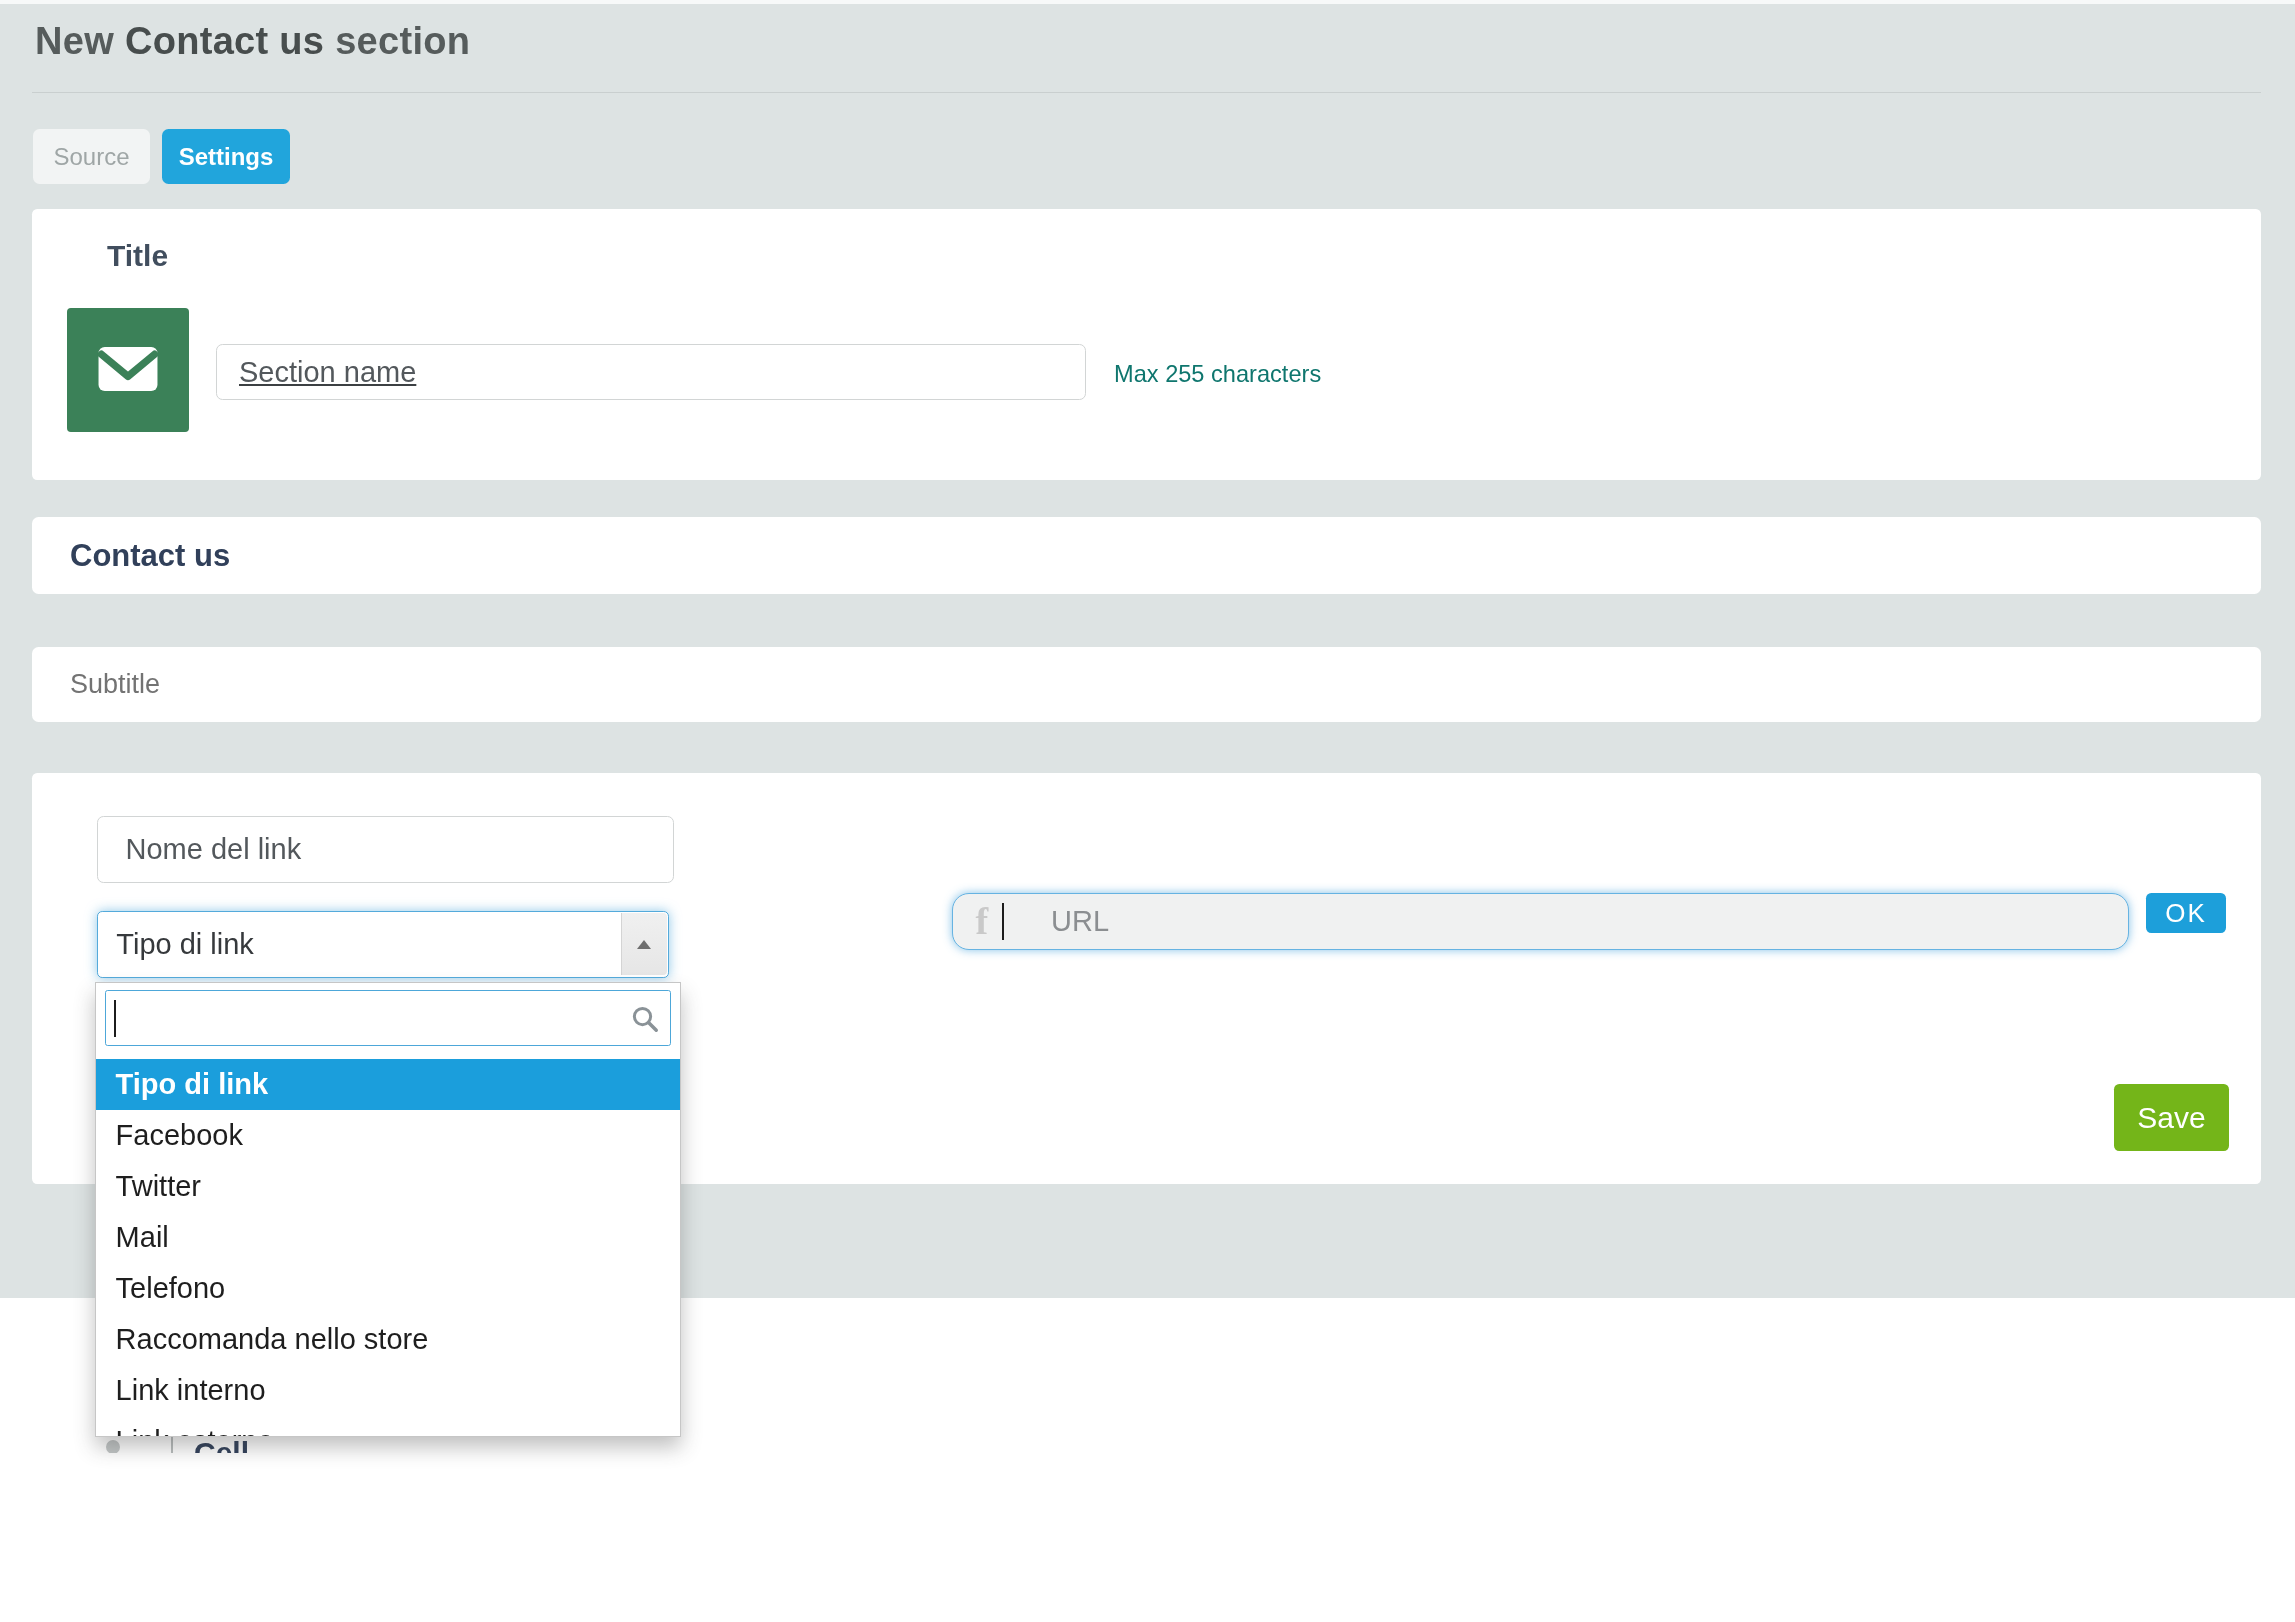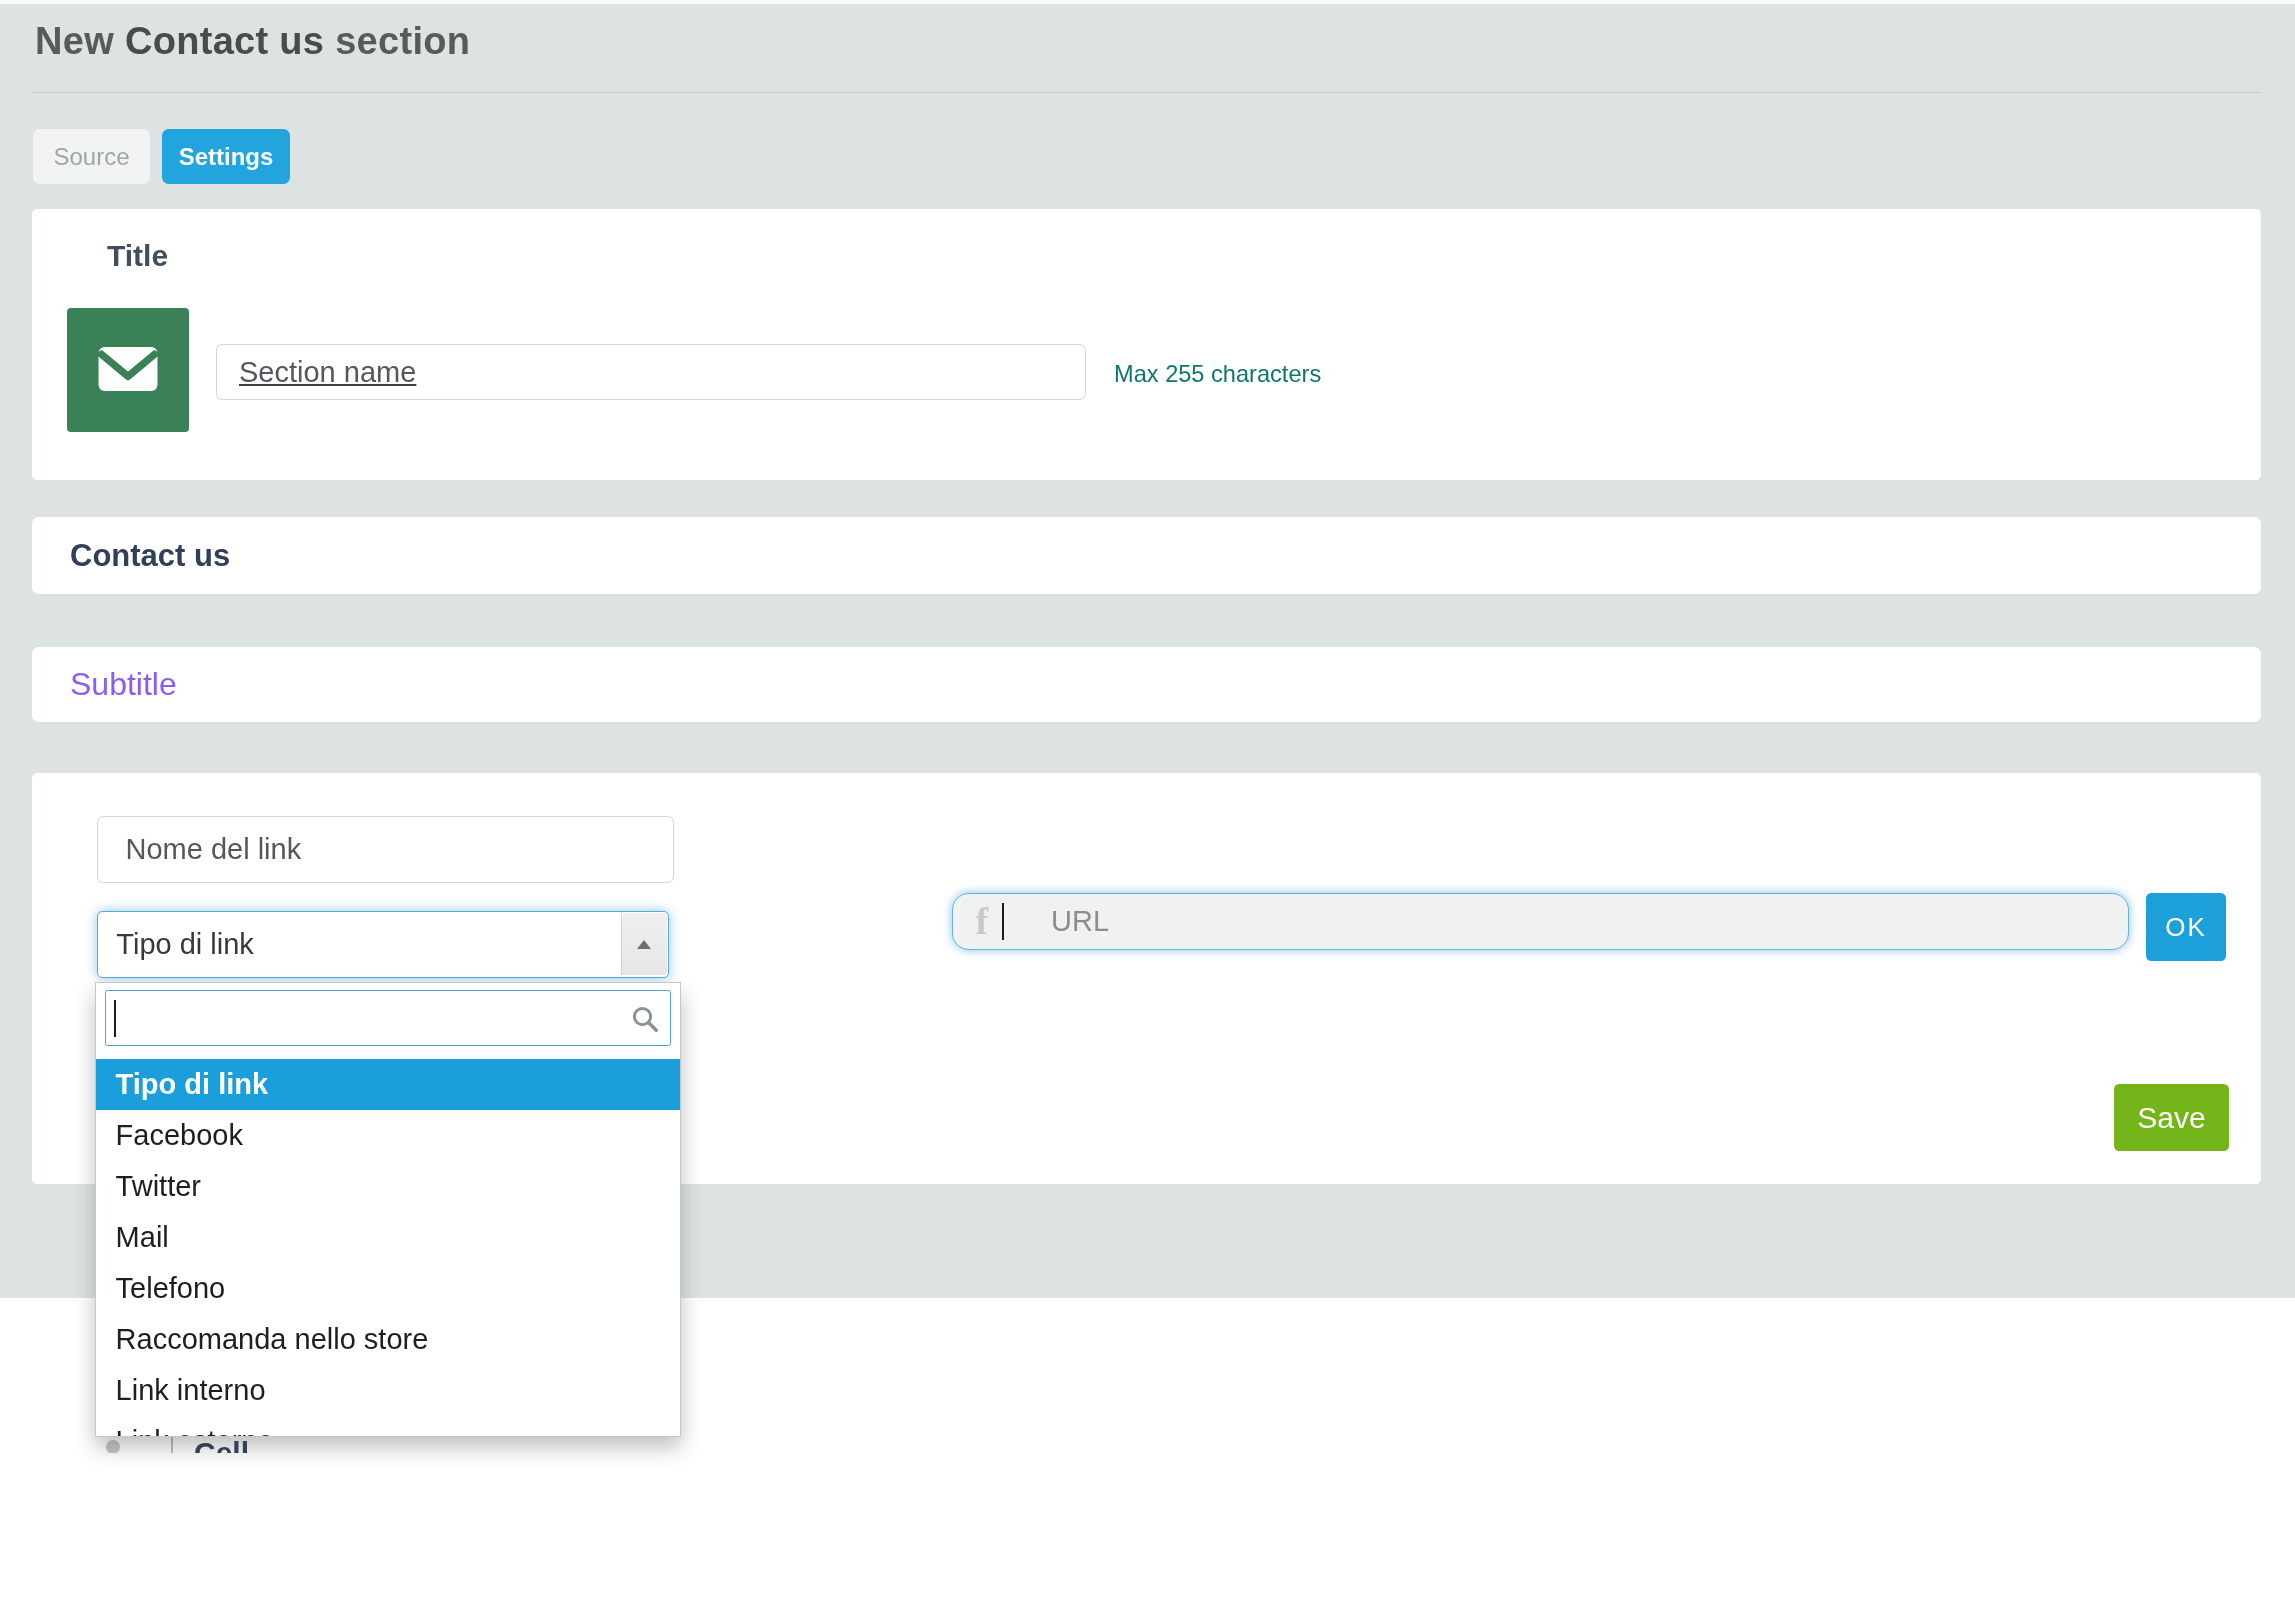--- a/index.html
+++ b/index.html
@@ -25,39 +25,39 @@
   .tile{position:absolute;left:35px;top:99px;width:122px;height:124px;background:var(--tile-green);border-radius:3.9px;display:flex;align-items:center;justify-content:center;}
   .input-base{border:1.3px solid #d2d5d5;border-radius:6.5px;background:#fff;font-family:inherit;font-size:29px;color:#3c4043;outline:none;}
   .input-base::placeholder{color:#53585c;opacity:1;}
   .input-section-name{position:absolute;left:184px;top:135px;width:870px;height:56px;padding:0 22px;text-decoration:underline;}
   .hint{position:absolute;left:1082px;top:152px;font-size:23.6px;color:#0f766e;white-space:nowrap;}
 
   .bar{position:absolute;left:32px;width:2229px;background:#fff;border-radius:6.5px;display:flex;align-items:center;}
   .bar-contact{top:517px;height:77px;}
   .bar-contact span{margin-left:38px;font-size:31px;font-weight:700;color:#31405a;}
   .bar-subtitle{top:647px;height:75px;}
-  .bar-subtitle span{margin-left:38px;font-size:32px;color:#8b5cf6;}
+  .bar-subtitle span{margin-left:38px;font-size:27px;color:#737373;}
 
   .panel-link{top:773px;height:411px;}
   .input-nome{position:absolute;left:65px;top:43px;width:577px;height:67px;padding:0 27.5px;}
 
   .select-box{position:absolute;left:65px;top:138px;width:572px;height:67px;background:#fff;border:1.3px solid var(--select-border);border-radius:5.2px;box-shadow:0 0 11.8px rgba(84,170,219,.65);cursor:pointer;}
   .select-value{position:absolute;left:18.3px;top:0;height:64px;line-height:64px;font-size:29px;color:#36393c;}
   .select-strip{position:absolute;right:1.3px;top:1.3px;width:46px;height:62px;background:linear-gradient(#f0f0f0,#e6e6e6);border-left:0.7px solid #d4d4d4;border-radius:0 3.9px 3.9px 0;display:flex;align-items:center;justify-content:center;}
   .select-arrow{width:0;height:0;border-left:7.2px solid transparent;border-right:7.2px solid transparent;border-bottom:9.8px solid #6e6e6e;}
 
   .url-wrap{position:absolute;left:920px;top:120px;width:1177px;height:57px;}
   .input-url{width:100%;height:100%;background:#f0f1f1;border:1.3px solid var(--url-border);border-radius:17px;box-shadow:0 0 9.2px rgba(102,179,226,.8);font-family:inherit;font-size:29px;color:#6d28d9;padding:0 13px 0 98px;outline:none;}
   .input-url::placeholder{color:#8b8e91;opacity:1;}
   .fb-glyph{position:absolute;left:23.6px;top:9.2px;font-family:"Liberation Serif",serif;font-weight:700;font-size:38px;color:#c9c9c9;line-height:38px;pointer-events:none;}
   .caret{position:absolute;width:2px;background:#1c1c1c;pointer-events:none;}
   .caret-url{left:50px;top:9.8px;height:37px;}
 
   .btn{border:none;border-radius:5.2px;color:#fff;font-family:inherit;cursor:pointer;display:flex;align-items:center;justify-content:center;}
-  .btn-ok{position:absolute;left:2114px;top:120px;width:80px;height:68px;background:var(--ok-blue);font-size:26px;letter-spacing:2px;}
+  .btn-ok{position:absolute;left:2114px;top:120px;width:80px;height:40px;background:var(--ok-blue);font-size:26px;letter-spacing:2px;}
   .btn-save{position:absolute;left:2082px;top:311px;width:115px;height:67px;background:var(--save-green);font-size:30px;}
 
   .bottom-area{position:absolute;left:0;top:1298px;width:2295px;height:325px;background:#ffffff;}
   .hidden-row{position:absolute;left:0;top:1437px;width:497px;height:15.7px;overflow:hidden;}
   .hidden-circle{position:absolute;left:106px;top:2.6px;width:14.4px;height:14.4px;border-radius:50%;background:#c2c6c6;}
   .hidden-vline{position:absolute;left:171px;top:0;width:2px;height:15.7px;background:#b9bdbd;}
   .hidden-cell{position:absolute;left:194px;top:-1.3px;font-size:30px;font-weight:600;color:#31405a;}
 
   .dropdown{position:absolute;left:95px;top:982px;width:586px;height:455px;background:#fff;border:0.7px solid #c6c6c6;box-shadow:0 10.5px 19.6px rgba(60,60,60,.32);overflow:hidden;z-index:5;}
   .dd-search{position:absolute;left:9.2px;top:7.2px;width:566px;height:56px;border:1.3px solid #4da7d9;border-radius:2.6px;background:#fff;font-family:inherit;font-size:27.5px;color:#333;padding:0 46px 0 17px;outline:none;}

